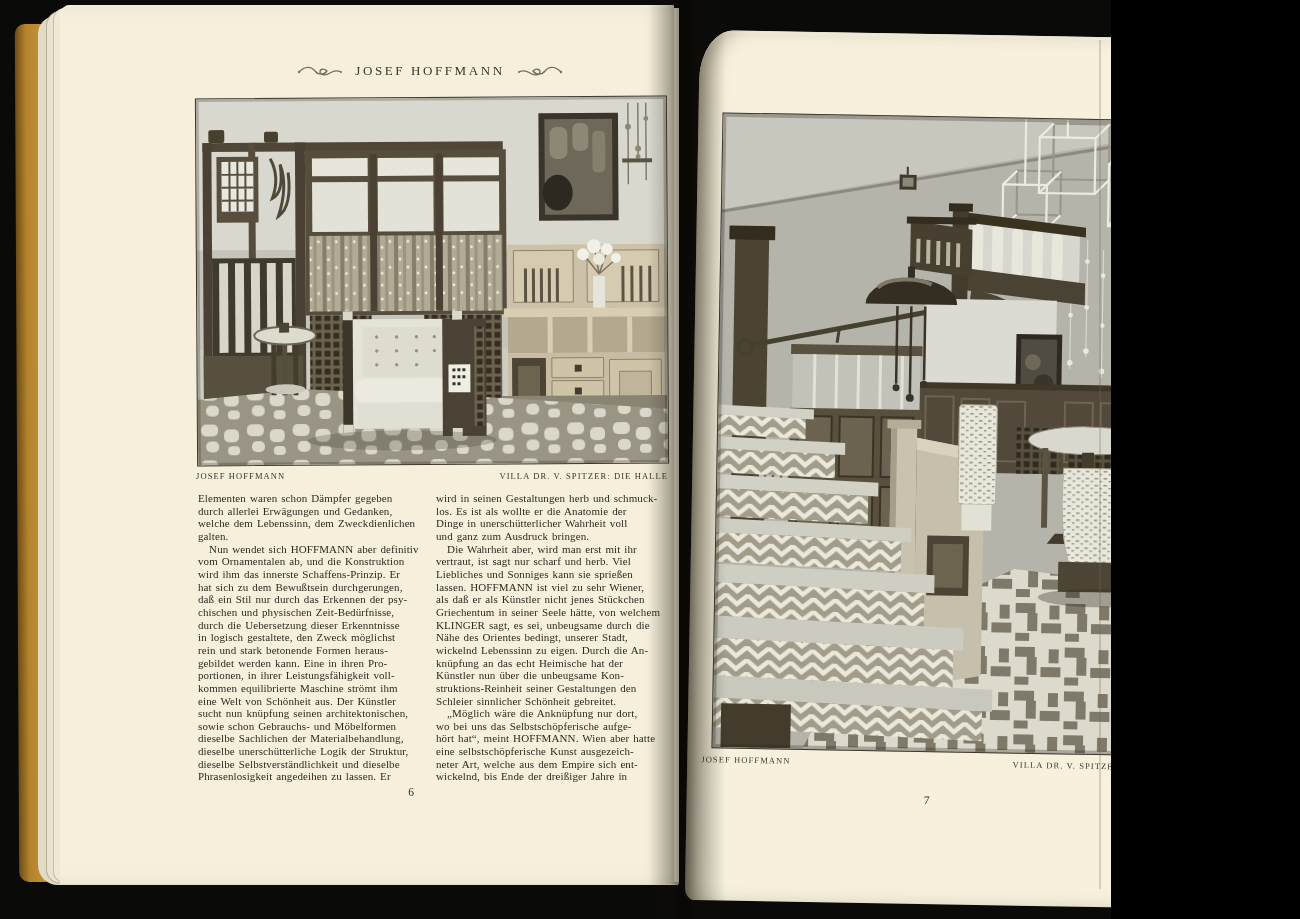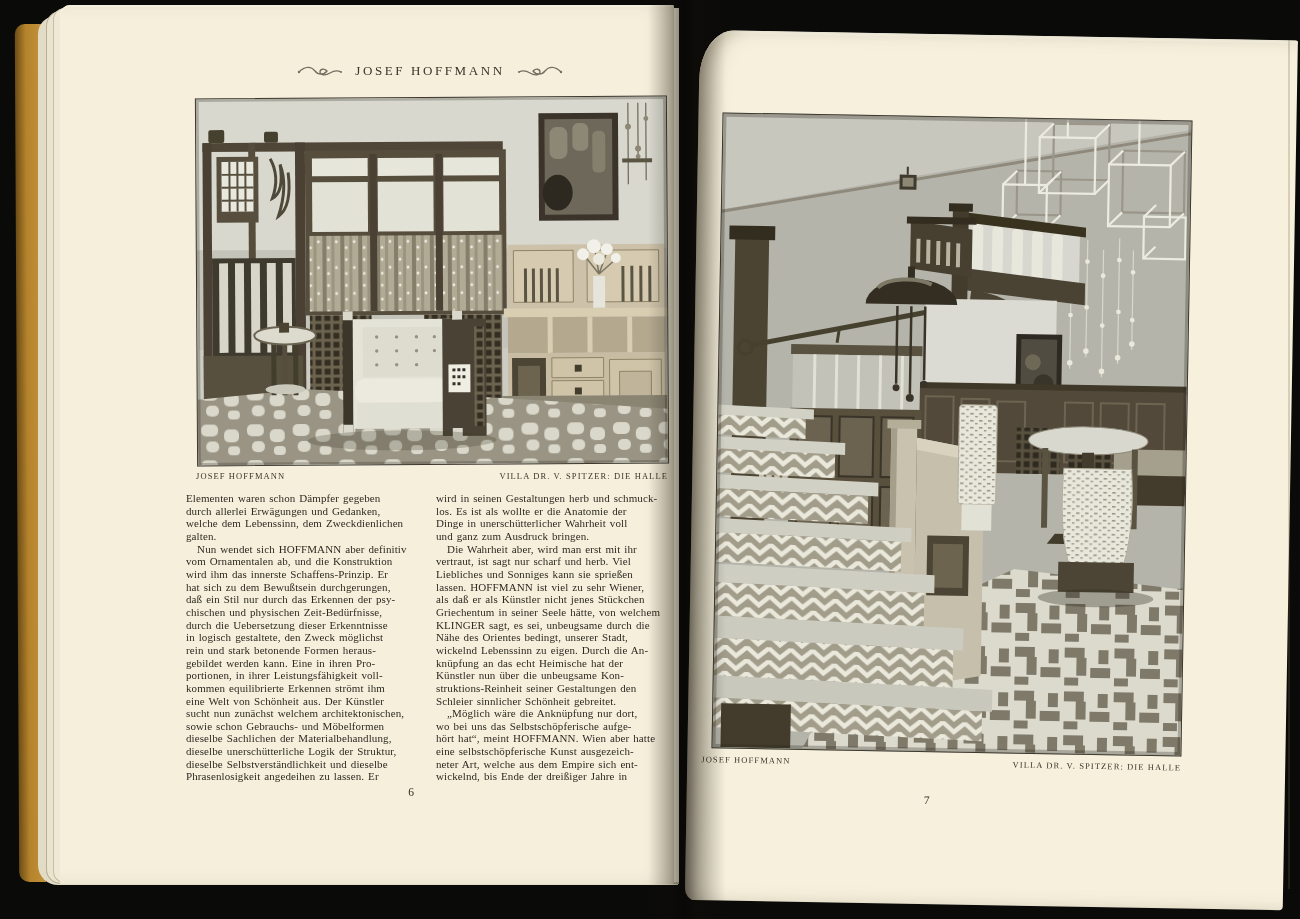--- a/index.html
+++ b/index.html
@@ -1,16 +1,16 @@
 <!DOCTYPE html>
 <html><head>
 <meta charset="utf-8">
 <style>
   html,body{margin:0;padding:0;background:#000;}
-  .scene{position:relative;width:1300px;height:919px;background:#0a0a09;overflow:hidden;
+  .scene{position:relative;width:1111px;height:919px;background:#0a0a09;overflow:hidden;
          font-family:"Liberation Serif","DejaVu Serif",serif;color:#2e2a22;}
   .scene *{box-sizing:border-box;}
 
   
   .cover-edge{position:absolute;left:17px;top:24px;width:27px;height:858px;
               background:linear-gradient(to right,#6b4c16,#b5832c 40%,#c2913a);
               border-radius:10px 0 0 10px;transform:rotate(-.3deg);}
   .stack{position:absolute;}
   .s1{left:38px;top:16px;width:640px;height:869px;background:#e2dbc5;border-radius:18px 0 0 20px;}
   .s2{left:46px;top:11px;width:633px;height:873px;background:#eae3ce;border-radius:15px 0 0 15px;
@@ -41,21 +41,21 @@
   .photo-left{left:136px;top:92px;width:472px;height:368px;background:#cdccc3;transform:rotate(-.35deg);}
   .photo-right{left:24px;top:82px;width:470px;height:636px;background:#b5b4ab;}
   .photo svg{display:block;width:100%;height:100%;}
 
   .caption-row{position:absolute;display:flex;justify-content:space-between;align-items:baseline;
                font-size:8.5px;letter-spacing:1.1px;color:#3b362b;}
   .cap-left-page{left:136px;top:466px;width:472px;}
   .cap-right-page{left:14px;top:724px;width:480px;}
 
   .textcol{position:absolute;top:487px;width:248px;}
-  .col1{left:126px;}
+  .col1{left:138px;}
   .col2{left:376px;}
   .tline{font-size:11px;line-height:12.65px;letter-spacing:.1px;word-spacing:1.1px;white-space:nowrap;}
 
   .pagenum{position:absolute;font-size:11.5px;color:#2e2a22;text-align:center;}
   .pn-left{left:122px;top:781px;width:458px;}
   .pn-right{left:10px;top:760px;width:460px;}
 </style>
 </head>
 <body>
 
@@ -258,23 +258,23 @@
         <div class="tline">vom Ornamentalen ab, und die Konstruktion</div>
         <div class="tline">wird ihm das innerste Schaffens-Prinzip. Er</div>
         <div class="tline">hat sich zu dem Bewußtsein durchgerungen,</div>
         <div class="tline">daß ein Stil nur durch das Erkennen der psy-</div>
         <div class="tline">chischen und physischen Zeit-Bedürfnisse,</div>
         <div class="tline">durch die Uebersetzung dieser Erkenntnisse</div>
         <div class="tline">in logisch gestaltete, den Zweck möglichst</div>
         <div class="tline">rein und stark betonende Formen heraus-</div>
         <div class="tline">gebildet werden kann. Eine in ihren Pro-</div>
         <div class="tline">portionen, in ihrer Leistungsfähigkeit voll-</div>
-        <div class="tline">kommen equilibrierte Erkennen strömt ihm</div>
+        <div class="tline">kommen equilibrierte Maschine strömt ihm</div>
         <div class="tline">eine Welt von Schönheit aus. Der Künstler</div>
-        <div class="tline">sucht nun zunächst welchem architektonischen,</div>
+        <div class="tline">sucht nun knüpfung seinen architektonischen,</div>
         <div class="tline">sowie schon Gebrauchs- und Möbelformen</div>
         <div class="tline">dieselbe Sachlichen der Materialbehandlung,</div>
         <div class="tline">dieselbe unerschütterliche Logik der Struktur,</div>
         <div class="tline">dieselbe Selbstverständlichkeit und dieselbe</div>
         <div class="tline">Phrasenlosigkeit angedeihen zu lassen. Er</div>
       </div>
     <div class="textcol col2">
         <div class="tline">wird in seinen Gestaltungen herb und schmuck-</div>
         <div class="tline">los. Es ist als wollte er die Anatomie der</div>
         <div class="tline">Dinge in unerschütterlicher Wahrheit voll</div>

